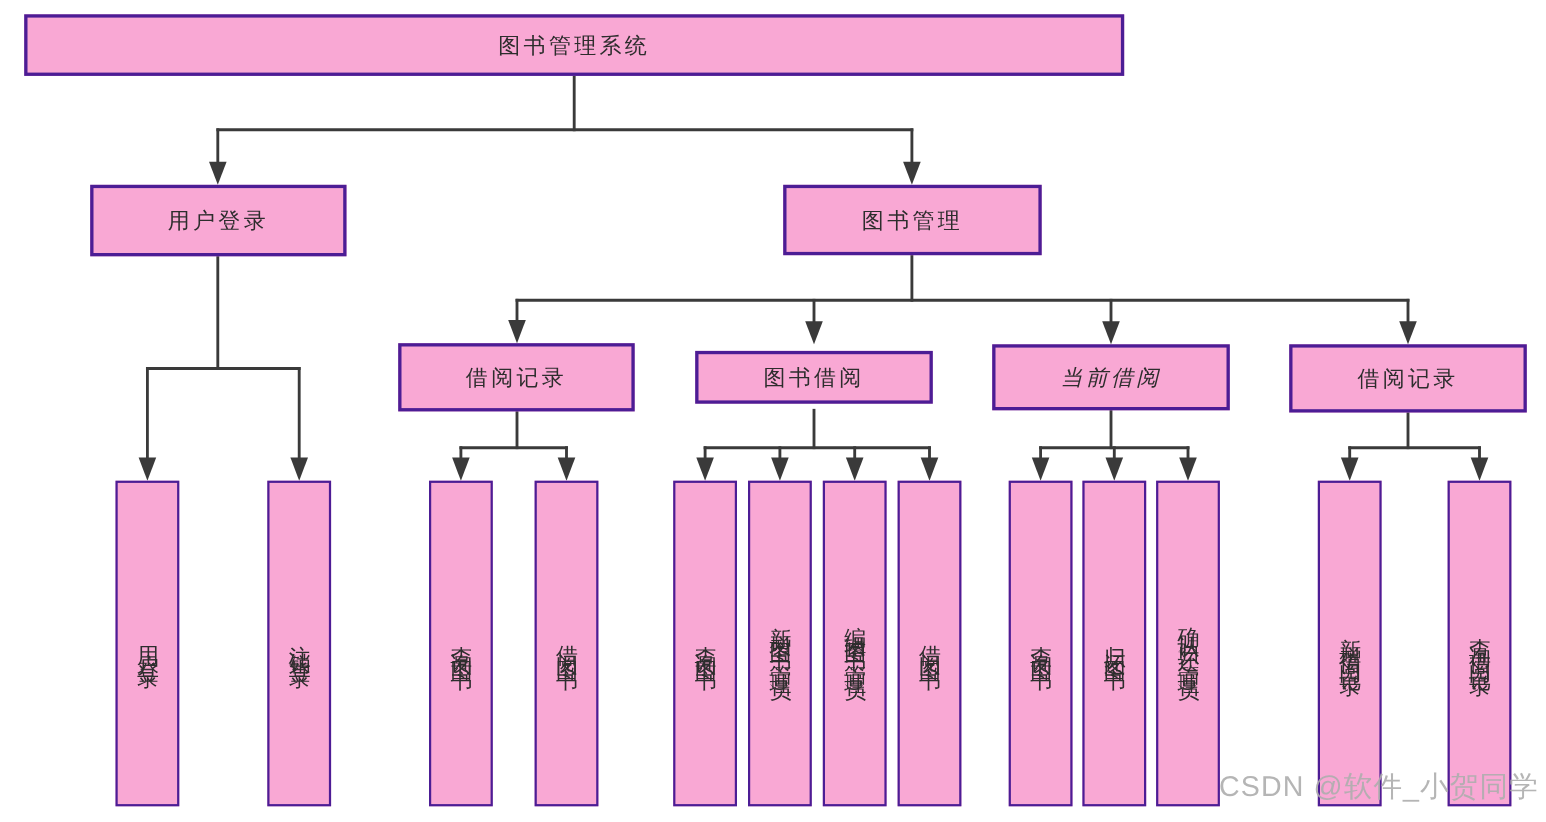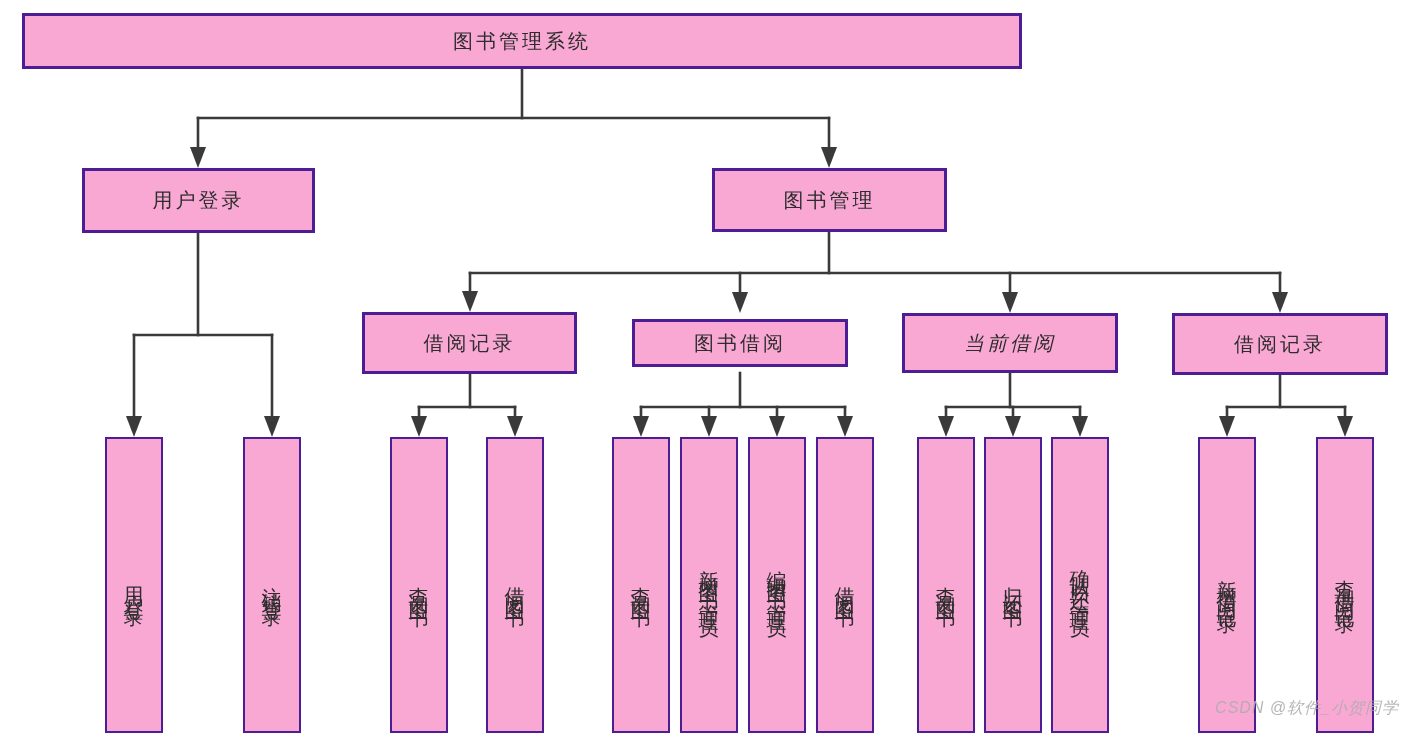--- a/index.html
+++ b/index.html
@@ -50,25 +50,24 @@
     text-orientation: mixed;
     letter-spacing: 7px;
     font-size: 20px;
     line-height: 1;
     color: #2d2d2d;
   }
   #watermark {
     position: absolute;
     right: 6px;
     top: 698px;
-    font-size: 16px;
+    font-size: 26px;
     letter-spacing: 1px;
     color: rgba(173, 173, 173, 0.9);
     z-index: 5;
-    font-style: italic;
   }
 </style>
 </head>
 <body>
 
 <div id="canvas">
 
   <svg id="connectors" viewBox="0 0 1405 747" xmlns="http://www.w3.org/2000/svg">
       <line x1="522" y1="69" x2="522" y2="118"></line>
       <line x1="198" y1="233" x2="198" y2="335"></line>

